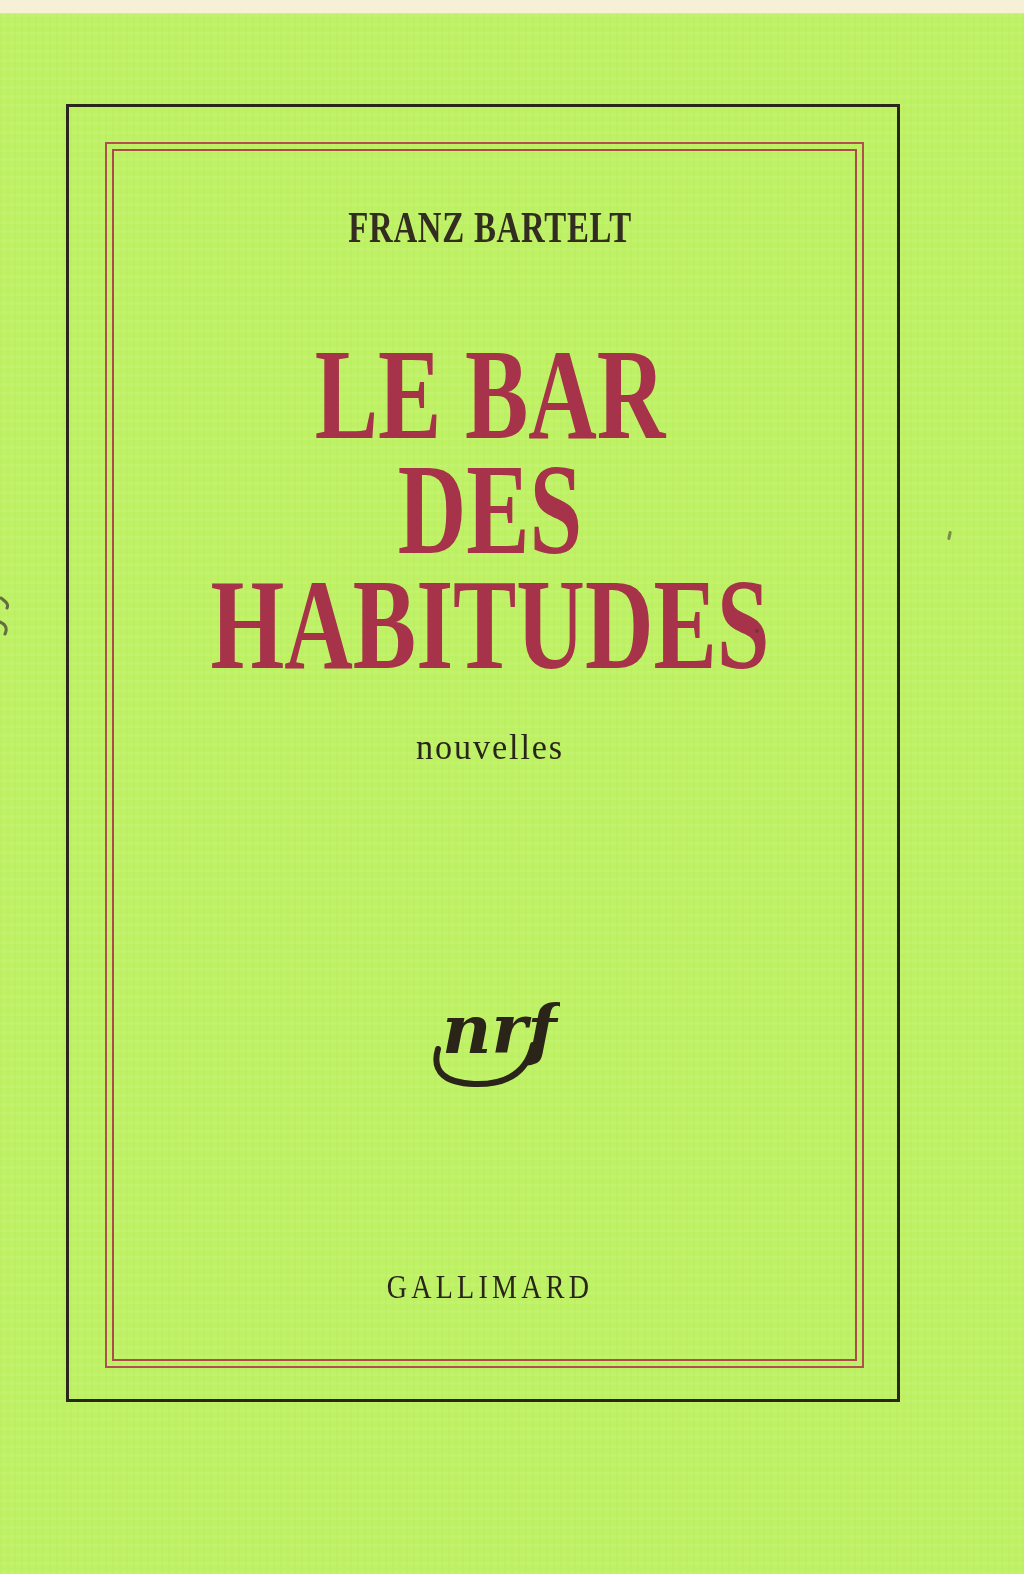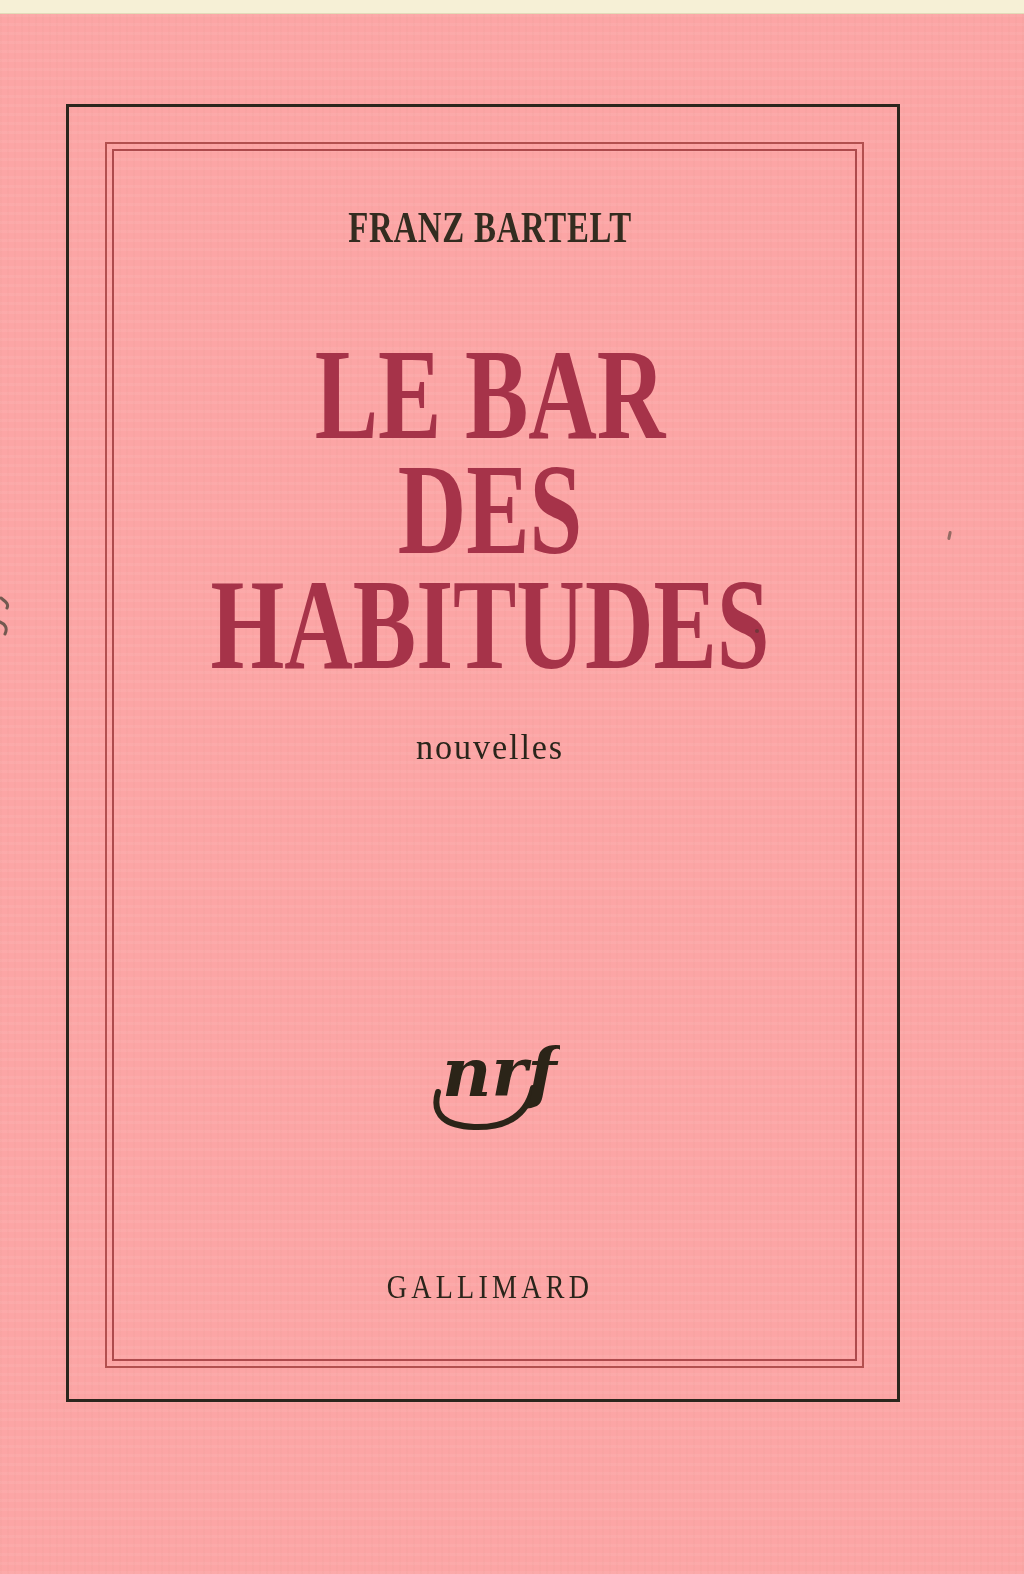--- a/index.html
+++ b/index.html
@@ -8,21 +8,21 @@
   }
   body {
     width: 1024px;
     height: 1574px;
     font-family: "Liberation Serif", "DejaVu Serif", serif;
   }
   .page {
     position: relative;
     width: 1024px;
     height: 1574px;
-    background: #fca5a5;
+    background: #bef264;
     overflow: hidden;
   }
   
   .page::before {
     content: "";
     position: absolute;
     inset: 0;
     background:
       repeating-linear-gradient(90deg, rgba(120,105,60,0.025) 0 2px, rgba(0,0,0,0) 2px 7px),
       repeating-linear-gradient(0deg, rgba(255,255,255,0.05) 0 3px, rgba(0,0,0,0) 3px 9px);
@@ -86,21 +86,21 @@
   }
   .genre {
     top: 729px;
     font-size: 36px;
     line-height: 1;
     color: #2a251b;
     letter-spacing: 2px;
     transform: scaleX(0.95);
   }
   .logo-wrap {
-    top: 1038px;
+    top: 995px;
     height: 95px;
   }
   .logo-wrap svg {
     display: inline-block;
   }
   .publisher {
     top: 1271px;
     font-size: 33px;
     line-height: 1;
     color: #2a251b;

